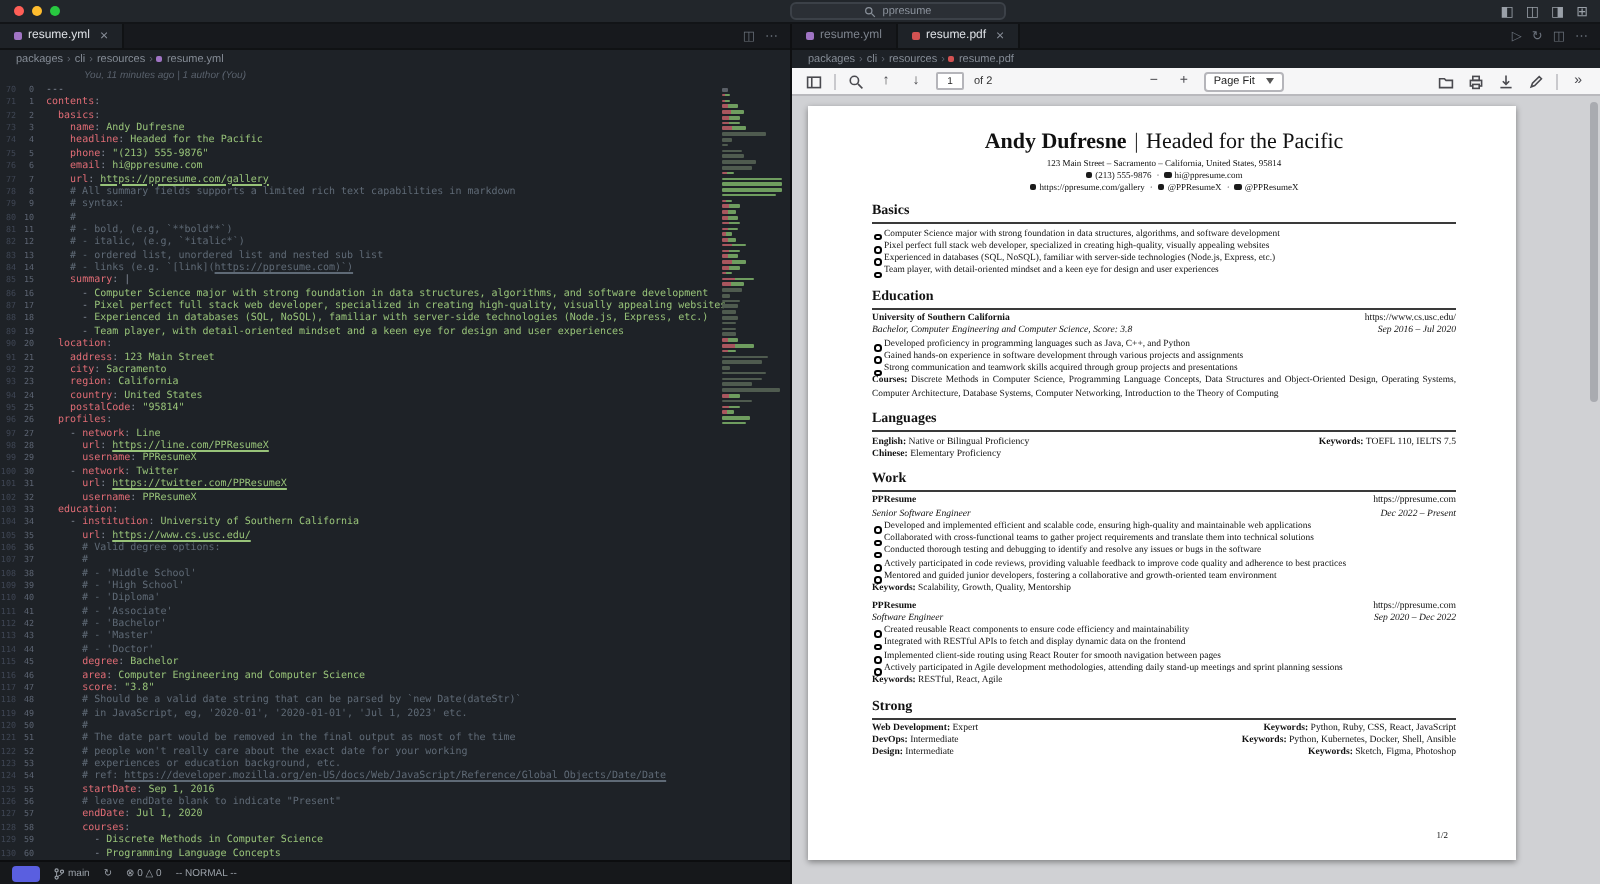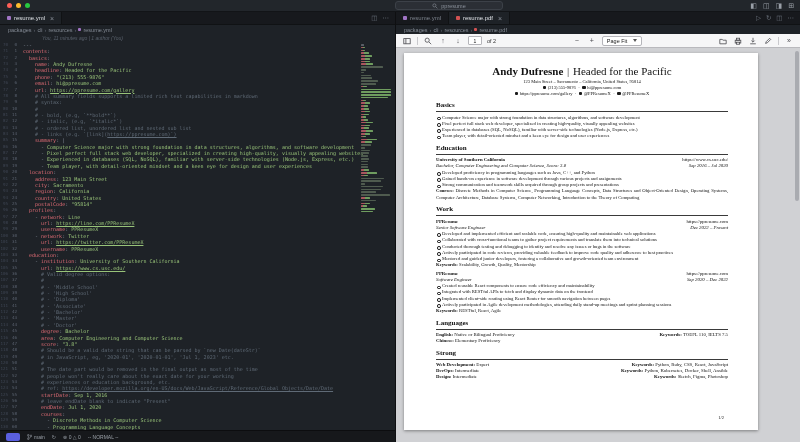--- a/index.html
+++ b/index.html
@@ -658,20 +658,32 @@
                 <li>Gained hands-on experience in software development through various projects and assignments</li>
                 <li>Strong communication and teamwork skills acquired through group projects and presentations</li>
               </ul>
             <div class="r-courses r-kw">
               <b>Courses:</b>
               <span>Discrete Methods in Computer Science, Programming Language Concepts, Data Structures and Object-Oriented Design, Operating Systems, Computer Architecture, Database Systems, Computer Networking, Introduction to the Theory of Computing</span>
             </div>
           </div>
 
           <div class="r-section">
+            <div class="r-h2">Languages</div>
+            <div class="rrow">
+              <span class="lft"><b>English:</b> <span>Native or Bilingual Proficiency</span></span>
+              <span class="rgt"><b>Keywords:</b> <span>TOEFL 110, IELTS 7.5</span></span>
+            </div>
+            <div class="rrow">
+              <span class="lft"><b>Chinese:</b> <span>Elementary Proficiency</span></span>
+              <span class="rgt"></span>
+            </div>
+          </div>
+
+          <div class="r-section">
             <div class="r-h2">Work</div>
 
             <div class="r-entry">
               <div class="rrow">
                 <span class="lft"><b>PPResume</b></span>
                 <span class="rgt">https://ppresume.com</span>
               </div>
               <div class="rrow ital">
                 <span class="lft">Senior Software Engineer</span>
                 <span class="rgt">Dec 2022 – Present</span>
@@ -705,32 +717,20 @@
                   <li>Actively participated in Agile development methodologies, attending daily stand-up meetings and sprint planning sessions</li>
                 </ul>
               <div class="r-kw">
                 <b>Keywords:</b>
                 <span>RESTful, React, Agile</span>
               </div>
             </div>
           </div>
 
           <div class="r-section">
-            <div class="r-h2">Languages</div>
-            <div class="rrow">
-              <span class="lft"><b>English:</b> <span>Native or Bilingual Proficiency</span></span>
-              <span class="rgt"><b>Keywords:</b> <span>TOEFL 110, IELTS 7.5</span></span>
-            </div>
-            <div class="rrow">
-              <span class="lft"><b>Chinese:</b> <span>Elementary Proficiency</span></span>
-              <span class="rgt"></span>
-            </div>
-          </div>
-
-          <div class="r-section">
             <div class="r-h2">Strong</div>
             <div class="rrow">
               <span class="lft"><b>Web Development:</b> <span>Expert</span></span>
               <span class="rgt"><b>Keywords:</b> <span>Python, Ruby, CSS, React, JavaScript</span></span>
             </div>
             <div class="rrow">
               <span class="lft"><b>DevOps:</b> <span>Intermediate</span></span>
               <span class="rgt"><b>Keywords:</b> <span>Python, Kubernetes, Docker, Shell, Ansible</span></span>
             </div>
             <div class="rrow">

